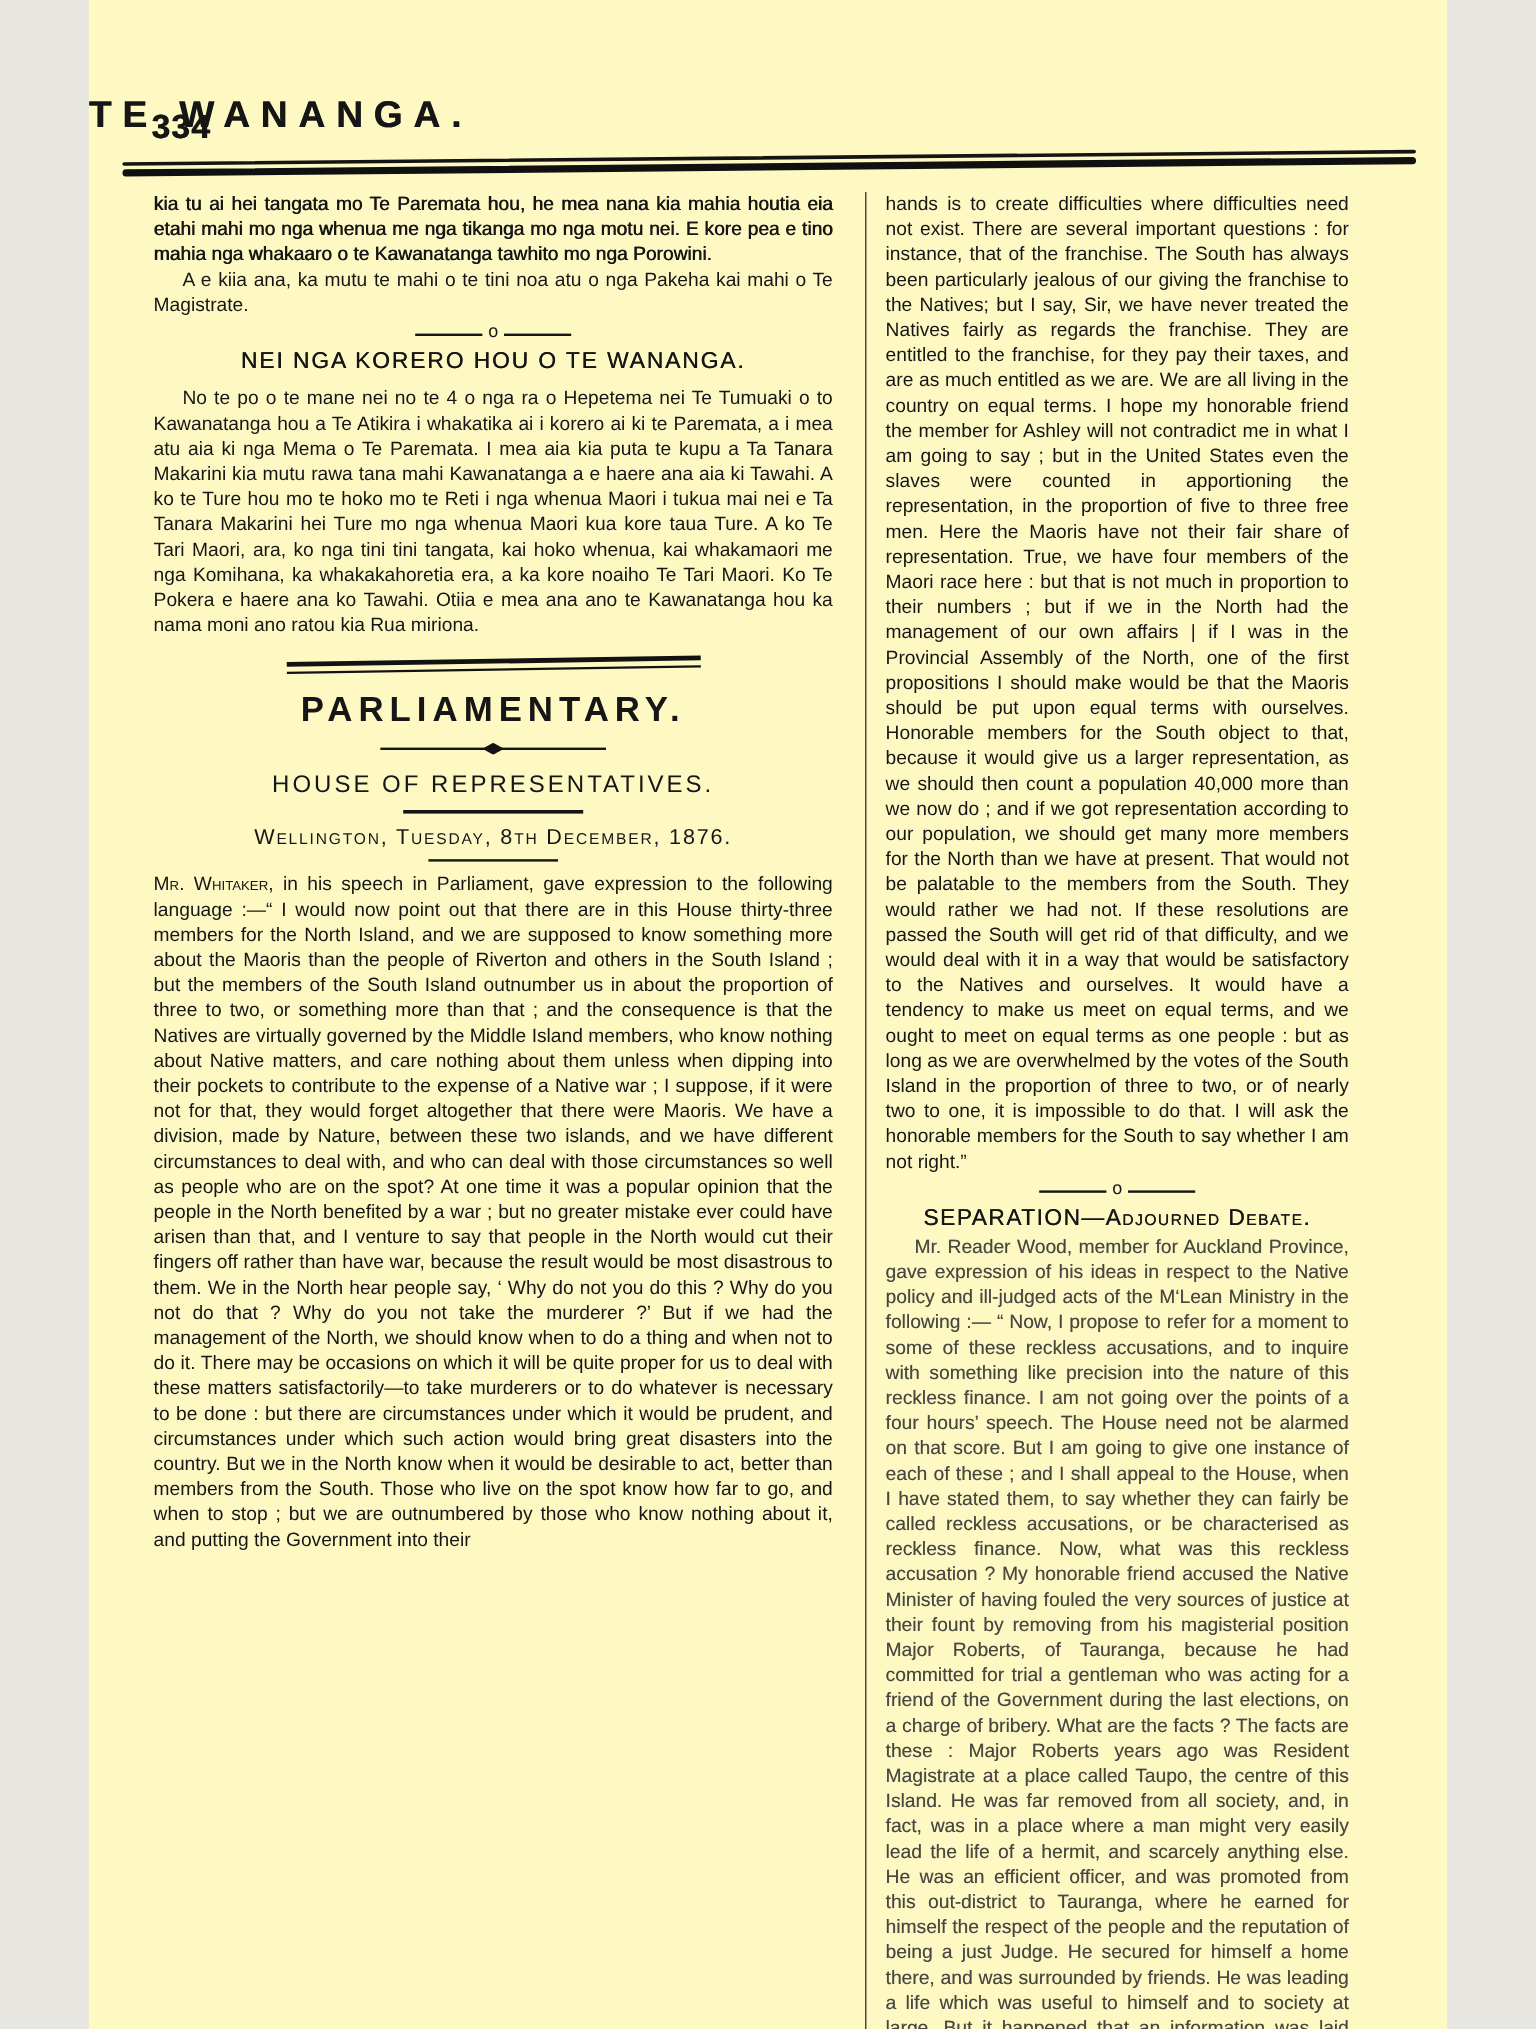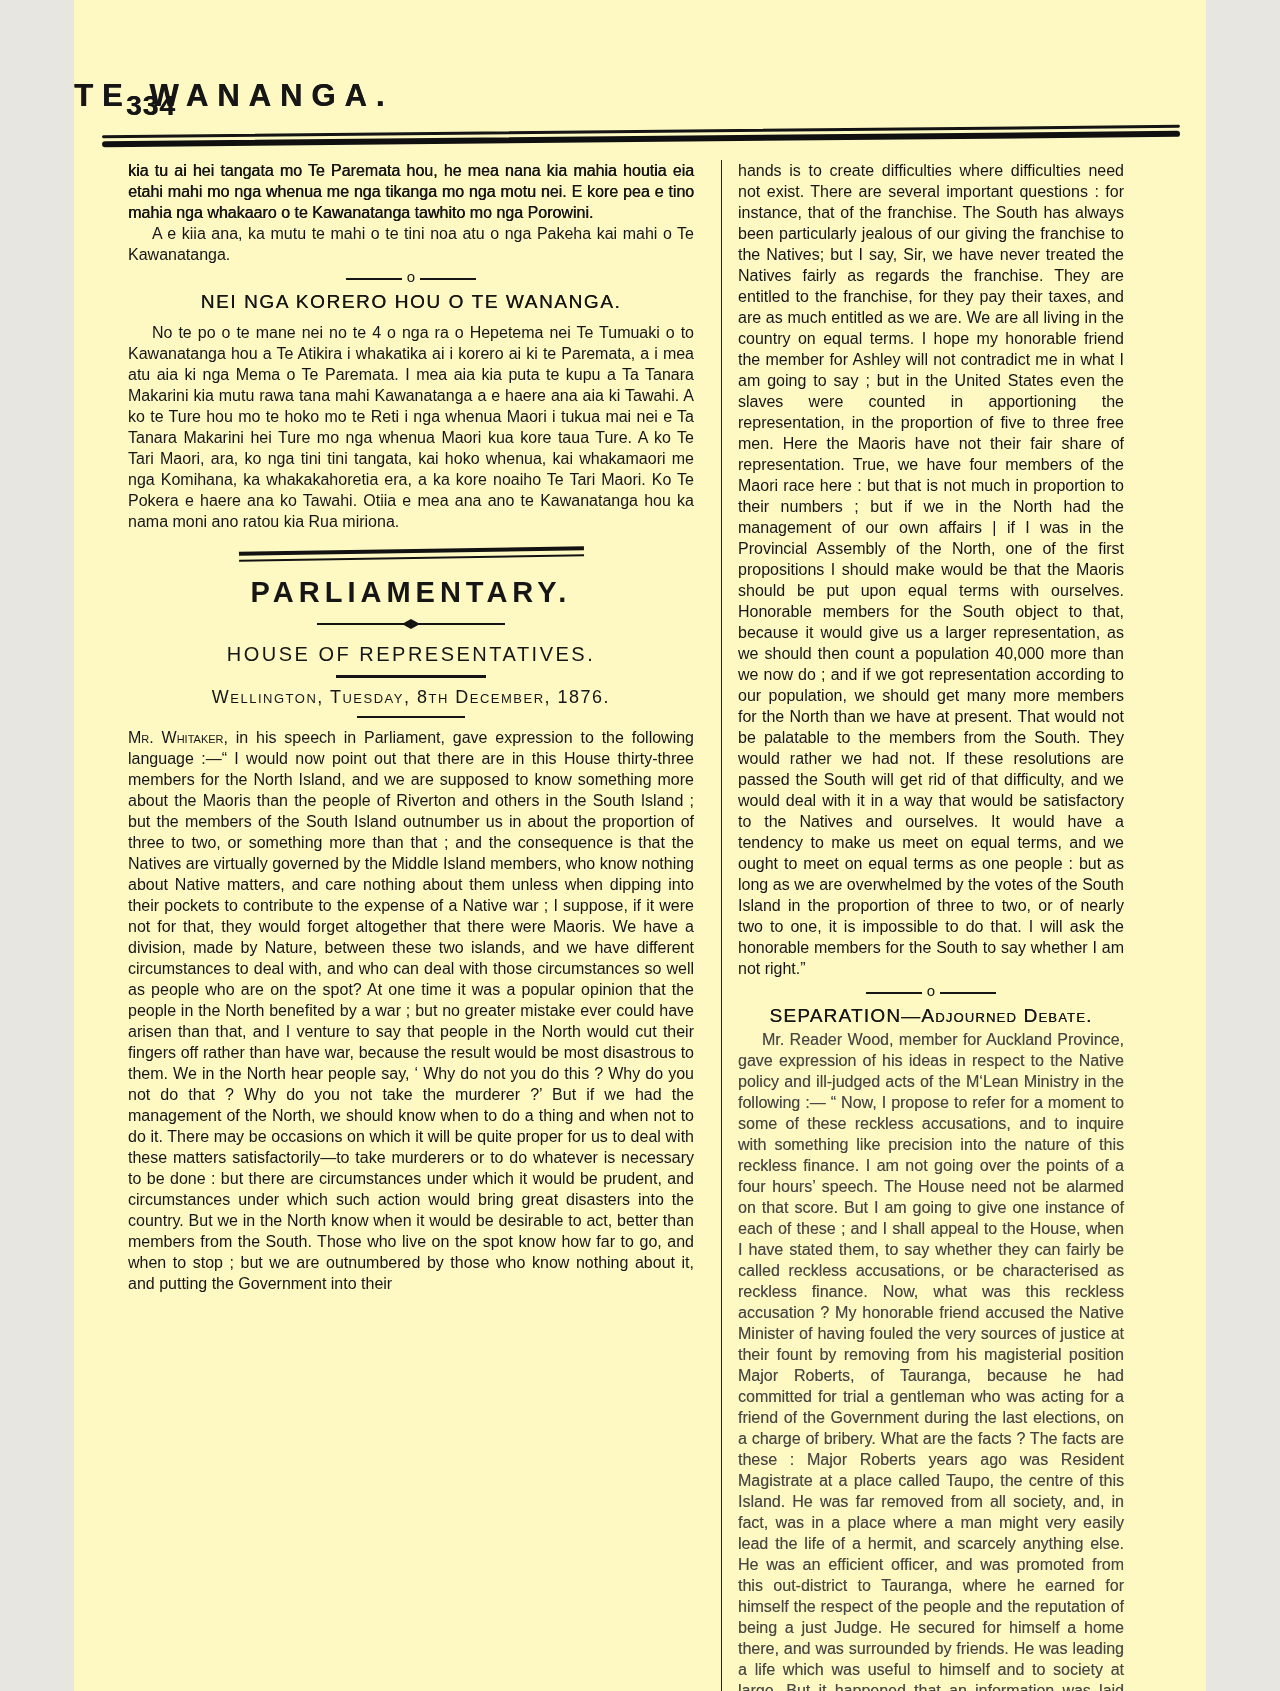--- a/index.html
+++ b/index.html
@@ -96,21 +96,21 @@
   </div>
   <div class="head-rules">
     <div class="r1"></div>
       <div class="r2"></div>
   </div>
 
   <div class="cols">
 
     <div class="col-left">
       <p class="heavy">kia tu ai hei tangata mo Te Paremata hou, he mea nana kia mahia houtia eia etahi mahi mo nga whenua me nga tikanga mo nga motu nei. E kore pea e tino mahia nga whakaaro o te Kawanatanga tawhito mo nga Porowini.</p>
-      <p class="indent">A e kiia ana, ka mutu te mahi o te tini noa atu o nga Pakeha kai mahi o Te Kawanatanga.</p>
+      <p class="indent">A e kiia ana, ka mutu te mahi o te tini noa atu o nga Pakeha kai mahi o Te Magistrate.</p>
 
       <div class="div-o">
         <span class="dl"></span>
           <span class="dg">o</span>
           <span class="dl"></span>
       </div>
 
       <h2 class="news-heading">NEI NGA KORERO HOU O TE WANANGA.</h2>
       <p class="indent">No te po o te mane nei no te 4 o nga ra o Hepetema nei Te Tumuaki o to Kawanatanga hou a Te Atikira i whakatika ai i korero ai ki te Paremata, a i mea atu aia ki nga Mema o Te Paremata. I mea aia kia puta te kupu a Ta Tanara Makarini kia mutu rawa tana mahi Kawanatanga a e haere ana aia ki Tawahi. A ko te Ture hou mo te hoko mo te Reti i nga whenua Maori i tukua mai nei e Ta Tanara Makarini hei Ture mo nga whenua Maori kua kore taua Ture. A ko Te Tari Maori, ara, ko nga tini tini tangata, kai hoko whenua, kai whakamaori me nga Komihana, ka whakakahoretia era, a ka kore noaiho Te Tari Maori. Ko Te Pokera e haere ana ko Tawahi. Otiia e mea ana ano te Kawanatanga hou ka nama moni ano ratou kia Rua miriona.</p>
 

